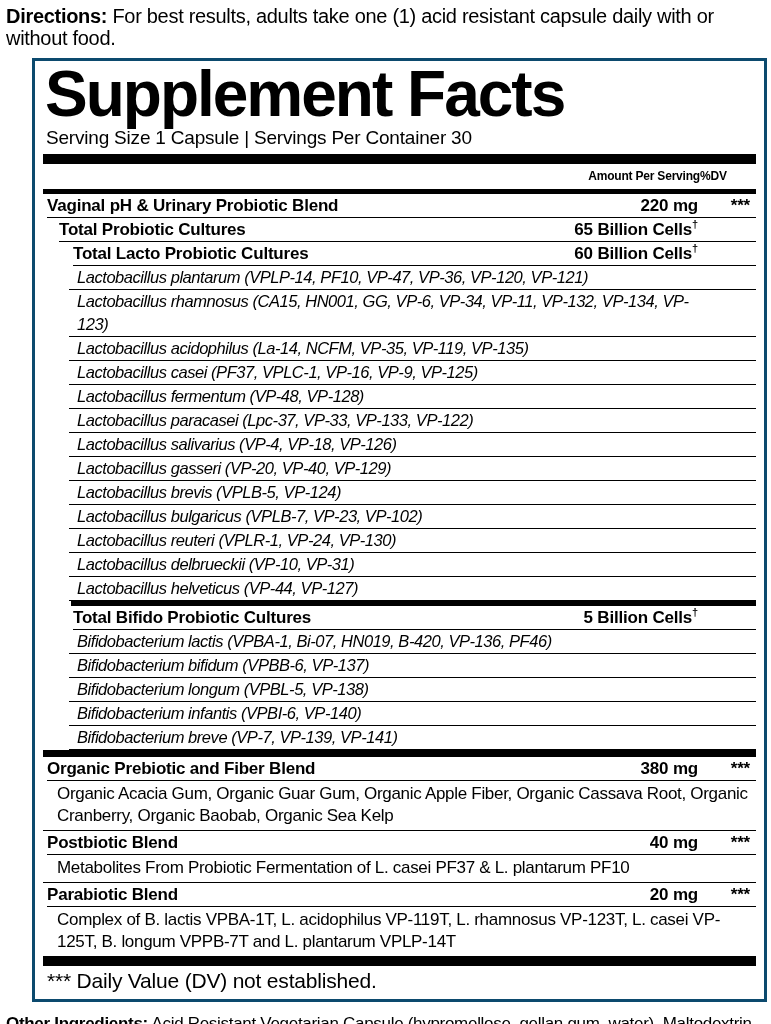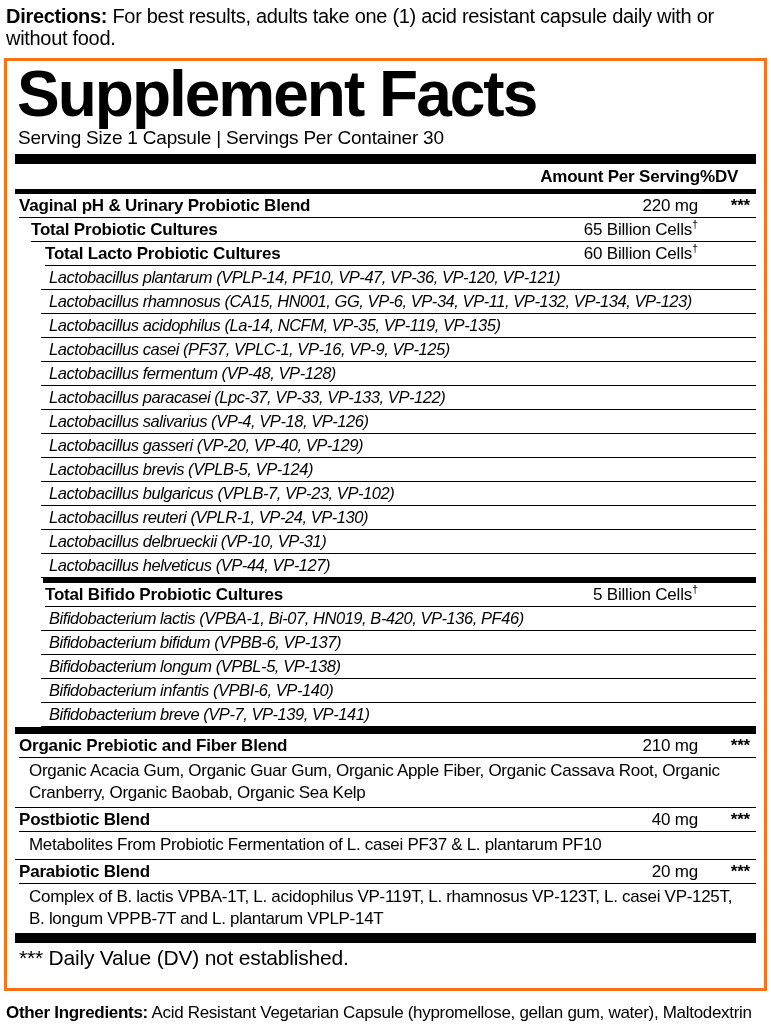--- a/index.html
+++ b/index.html
@@ -2,37 +2,37 @@
 <html><head>
 <meta charset="utf-8">
 <style>
   html,body { margin:0; padding:0; background:#fff; color:#000; }
   body { width:771px; font-family:"Liberation Sans", sans-serif; }
   .page { padding:3px 4px 6px 4px; }
 
   .directions { font-size:20px; letter-spacing:-0.3px; margin:2px 2px 9px 2px; line-height:22px; }
   .directions b { letter-spacing:-0.3px; }
 
-  .panel { border:3px solid #f97316; padding:0 8px 17px 8px; letter-spacing:-0.2px; }
+  .panel { border:3px solid #0c4a6e; padding:0 8px 5px 8px; letter-spacing:-0.2px;margin-left:28px; }
 
   .title { font-size:64px; font-weight:bold; letter-spacing:-2px; line-height:0.98; margin:2px 0 1px 2px; }
   .serving { font-size:19px; margin:1px 0 5px 3px; }
 
   .bar { background:#000; height:5px; }
   .bar-10 { height:10px; } .bar-9 { height:9px; } .bar-7 { height:7px; } .bar-5 { height:5px; }
   .bar.inset { margin-left:28px; }
 
   .hdr-row { display:flex; justify-content:flex-end; align-items:baseline;
-             font-weight:bold; font-size:17px; line-height:25px; }
+             font-weight:bold; font-size:12px; line-height:25px; }
   .hdr-dv { width:52px; padding-right:4px; }
 
   .row { display:flex; align-items:baseline; font-size:17px; line-height:23px;
          border-bottom:1px solid #000; }
   .row .label { flex:1; padding-right:6px; }
-  .row .amount { font-weight:normal; white-space:nowrap; }
+  .row .amount { font-weight:bold; white-space:nowrap; }
   .row .dv { width:52px; text-align:right; font-weight:bold; padding-right:6px; }
 
   .row.blend { font-weight:bold; margin-left:4px; }
   .row.sub1  { font-weight:bold; margin-left:16px;align-items:center; }
   .row.sub2  { font-weight:bold; margin-left:30px; }
   .row.species { font-style:italic; margin-left:26px; padding-left:8px;
                  font-size:16.5px; letter-spacing:-0.45px; }
   .row.desc { display:block; font-size:17px; line-height:22px;
               padding:2px 6px 3px 14px; letter-spacing:-0.3px; }
 
@@ -170,21 +170,21 @@
           <span class="dv"></span>
         </div>
         <div class="row species">
           <span class="label">Bifidobacterium breve (VP-7, VP-139, VP-141)</span>
           <span class="amount"></span>
           <span class="dv"></span>
         </div>
         <div class="bar bar-7"></div>
         <div class="row blend">
           <span class="label">Organic Prebiotic and Fiber Blend</span>
-          <span class="amount">210 mg</span>
+          <span class="amount">380 mg</span>
           <span class="dv">***</span>
         </div>
         <div class="row desc">Organic Acacia Gum, Organic Guar Gum, Organic Apple Fiber, Organic Cassava Root, Organic Cranberry, Organic Baobab, Organic Sea Kelp</div>
         <div class="row blend">
           <span class="label">Postbiotic Blend</span>
           <span class="amount">40 mg</span>
           <span class="dv">***</span>
         </div>
         <div class="row desc">Metabolites From Probiotic Fermentation of L. casei PF37 &amp; L. plantarum PF10</div>
         <div class="row blend">

